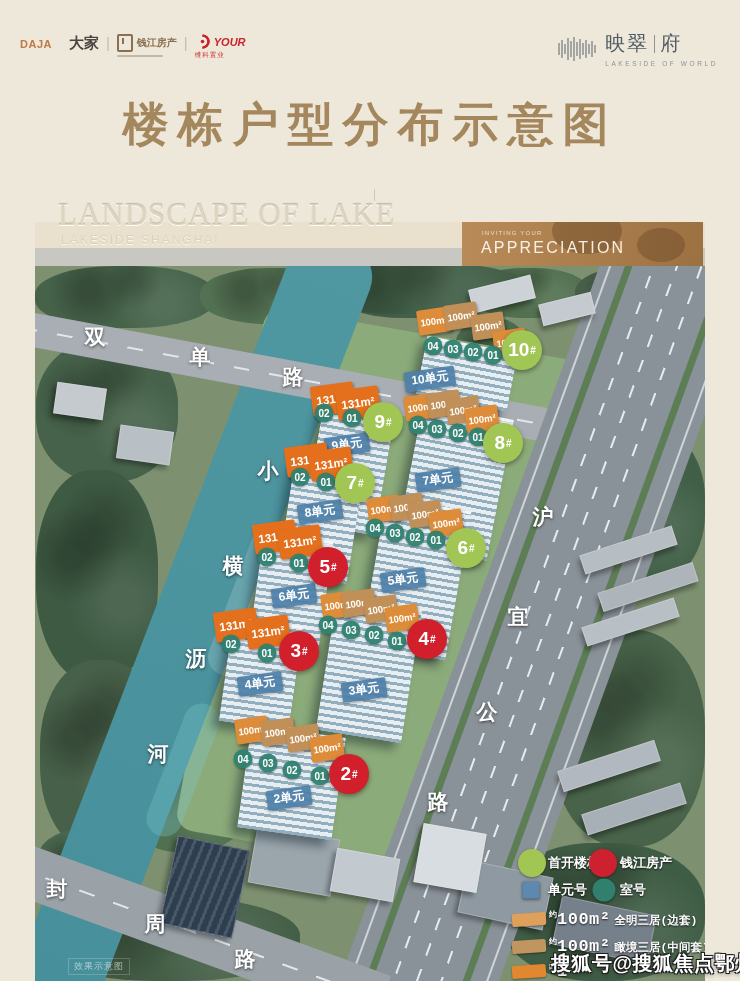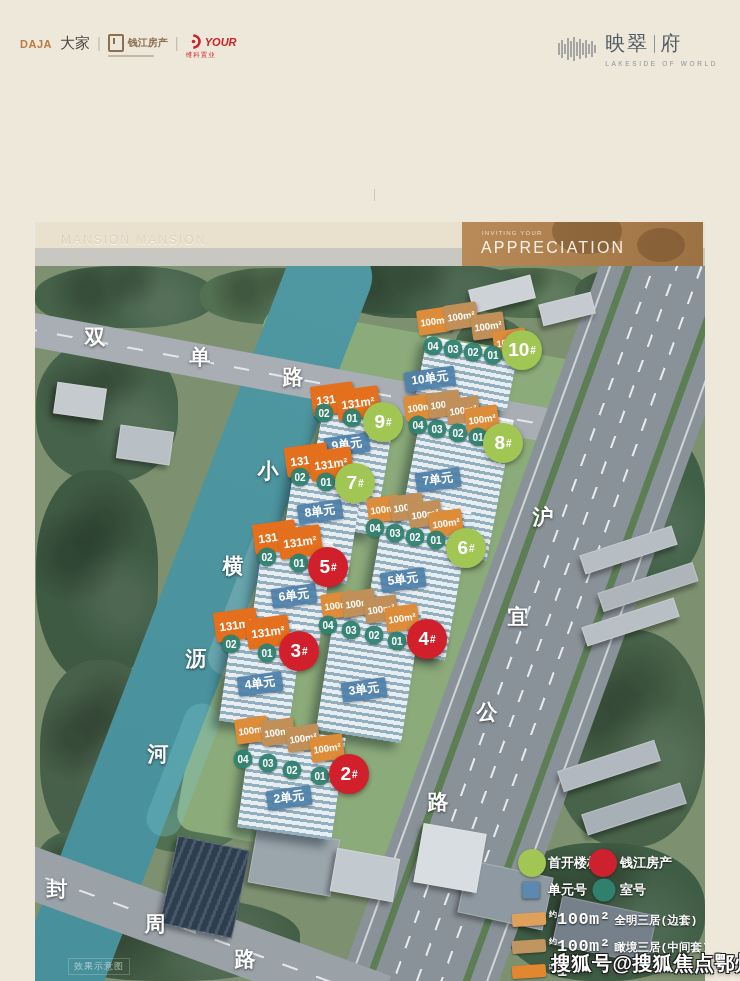--- a/index.html
+++ b/index.html
@@ -2,21 +2,21 @@
 <html><head>
 <meta charset="utf-8">
 <style>
   html,body{margin:0;padding:0;}
   .page{position:relative;width:740px;height:981px;background:#eee8db;overflow:hidden;
         font-family:"Liberation Sans",sans-serif;}
 
   
   .logo-row{position:absolute;top:34px;left:20px;display:flex;align-items:flex-start;gap:7px;}
   .daja-en{font-weight:bold;font-size:11px;color:#bd7b40;letter-spacing:.5px;}
-  .daja-cn{font-weight:normal;font-size:15px;color:#4a4540;margin-left:8px;}
+  .daja-cn{font-weight:bold;font-size:15px;color:#4a4540;margin-left:17px;}
   .logo-sep{color:#c5bcab;font-size:15px;line-height:18px;}
   .logo-col{display:flex;flex-direction:column;align-items:flex-start;}
   .logo-main{display:flex;align-items:center;gap:4px;}
   .qj-icon{width:12px;height:14px;border:2px solid #8a6f52;border-radius:2px;position:relative;}
   .qj-icon:before{content:"";position:absolute;left:3px;top:2px;width:2px;height:6px;background:#8a6f52;}
   .qj-label{font-weight:bold;font-size:10px;color:#8a6f52;}
   .logo-subbar{height:2px;width:46px;background:#c2b8a6;margin-top:3px;border-radius:1px;}
   .vk-label{font-weight:bold;font-size:11px;color:#cc2229;font-style:italic;}
   .vk-sub{font-size:6.5px;color:#cc2229;margin-top:2px;letter-spacing:1px;}
   .brand{position:absolute;top:30px;right:22px;display:flex;align-items:center;gap:9px;}
@@ -150,25 +150,27 @@
     <span class="logo-col">
       <span class="brand-cn">
         <span>映翠</span>
         <span class="brand-divider"></span>
         <span>府</span>
       </span>
       <span class="brand-sub">LAKESIDE OF WORLD</span>
     </span>
   </div>
 
+  <div class="page-title">楼栋户型分布示意图</div>
   <div class="title-tick"></div>
 
   <div class="banner-beige"></div>
   <div class="banner-gray"></div>
-  <div class="emboss-sub">MANSION MANSION</div>
+  <div class="emboss">LANDSCAPE OF LAKE</div>
+  <div class="emboss-sub">LAKESIDE SHANGHAI</div>
   <div class="appr">
     <div class="appr-leaf" style="left:90px;top:-14px;width:70px;height:46px;"></div>
     <div class="appr-leaf" style="left:175px;top:6px;width:48px;height:34px;"></div>
     <div class="appr-small">INVITING YOUR</div>
     <div class="appr-big">APPRECIATION</div>
   </div>
 
   <div id="map">
     <div class="map-note">效果示意图</div>
   <div class="grove" style="left: 0px; top: 0px; width: 180px; height: 62px; background-color: rgb(70, 99, 74);"></div>

